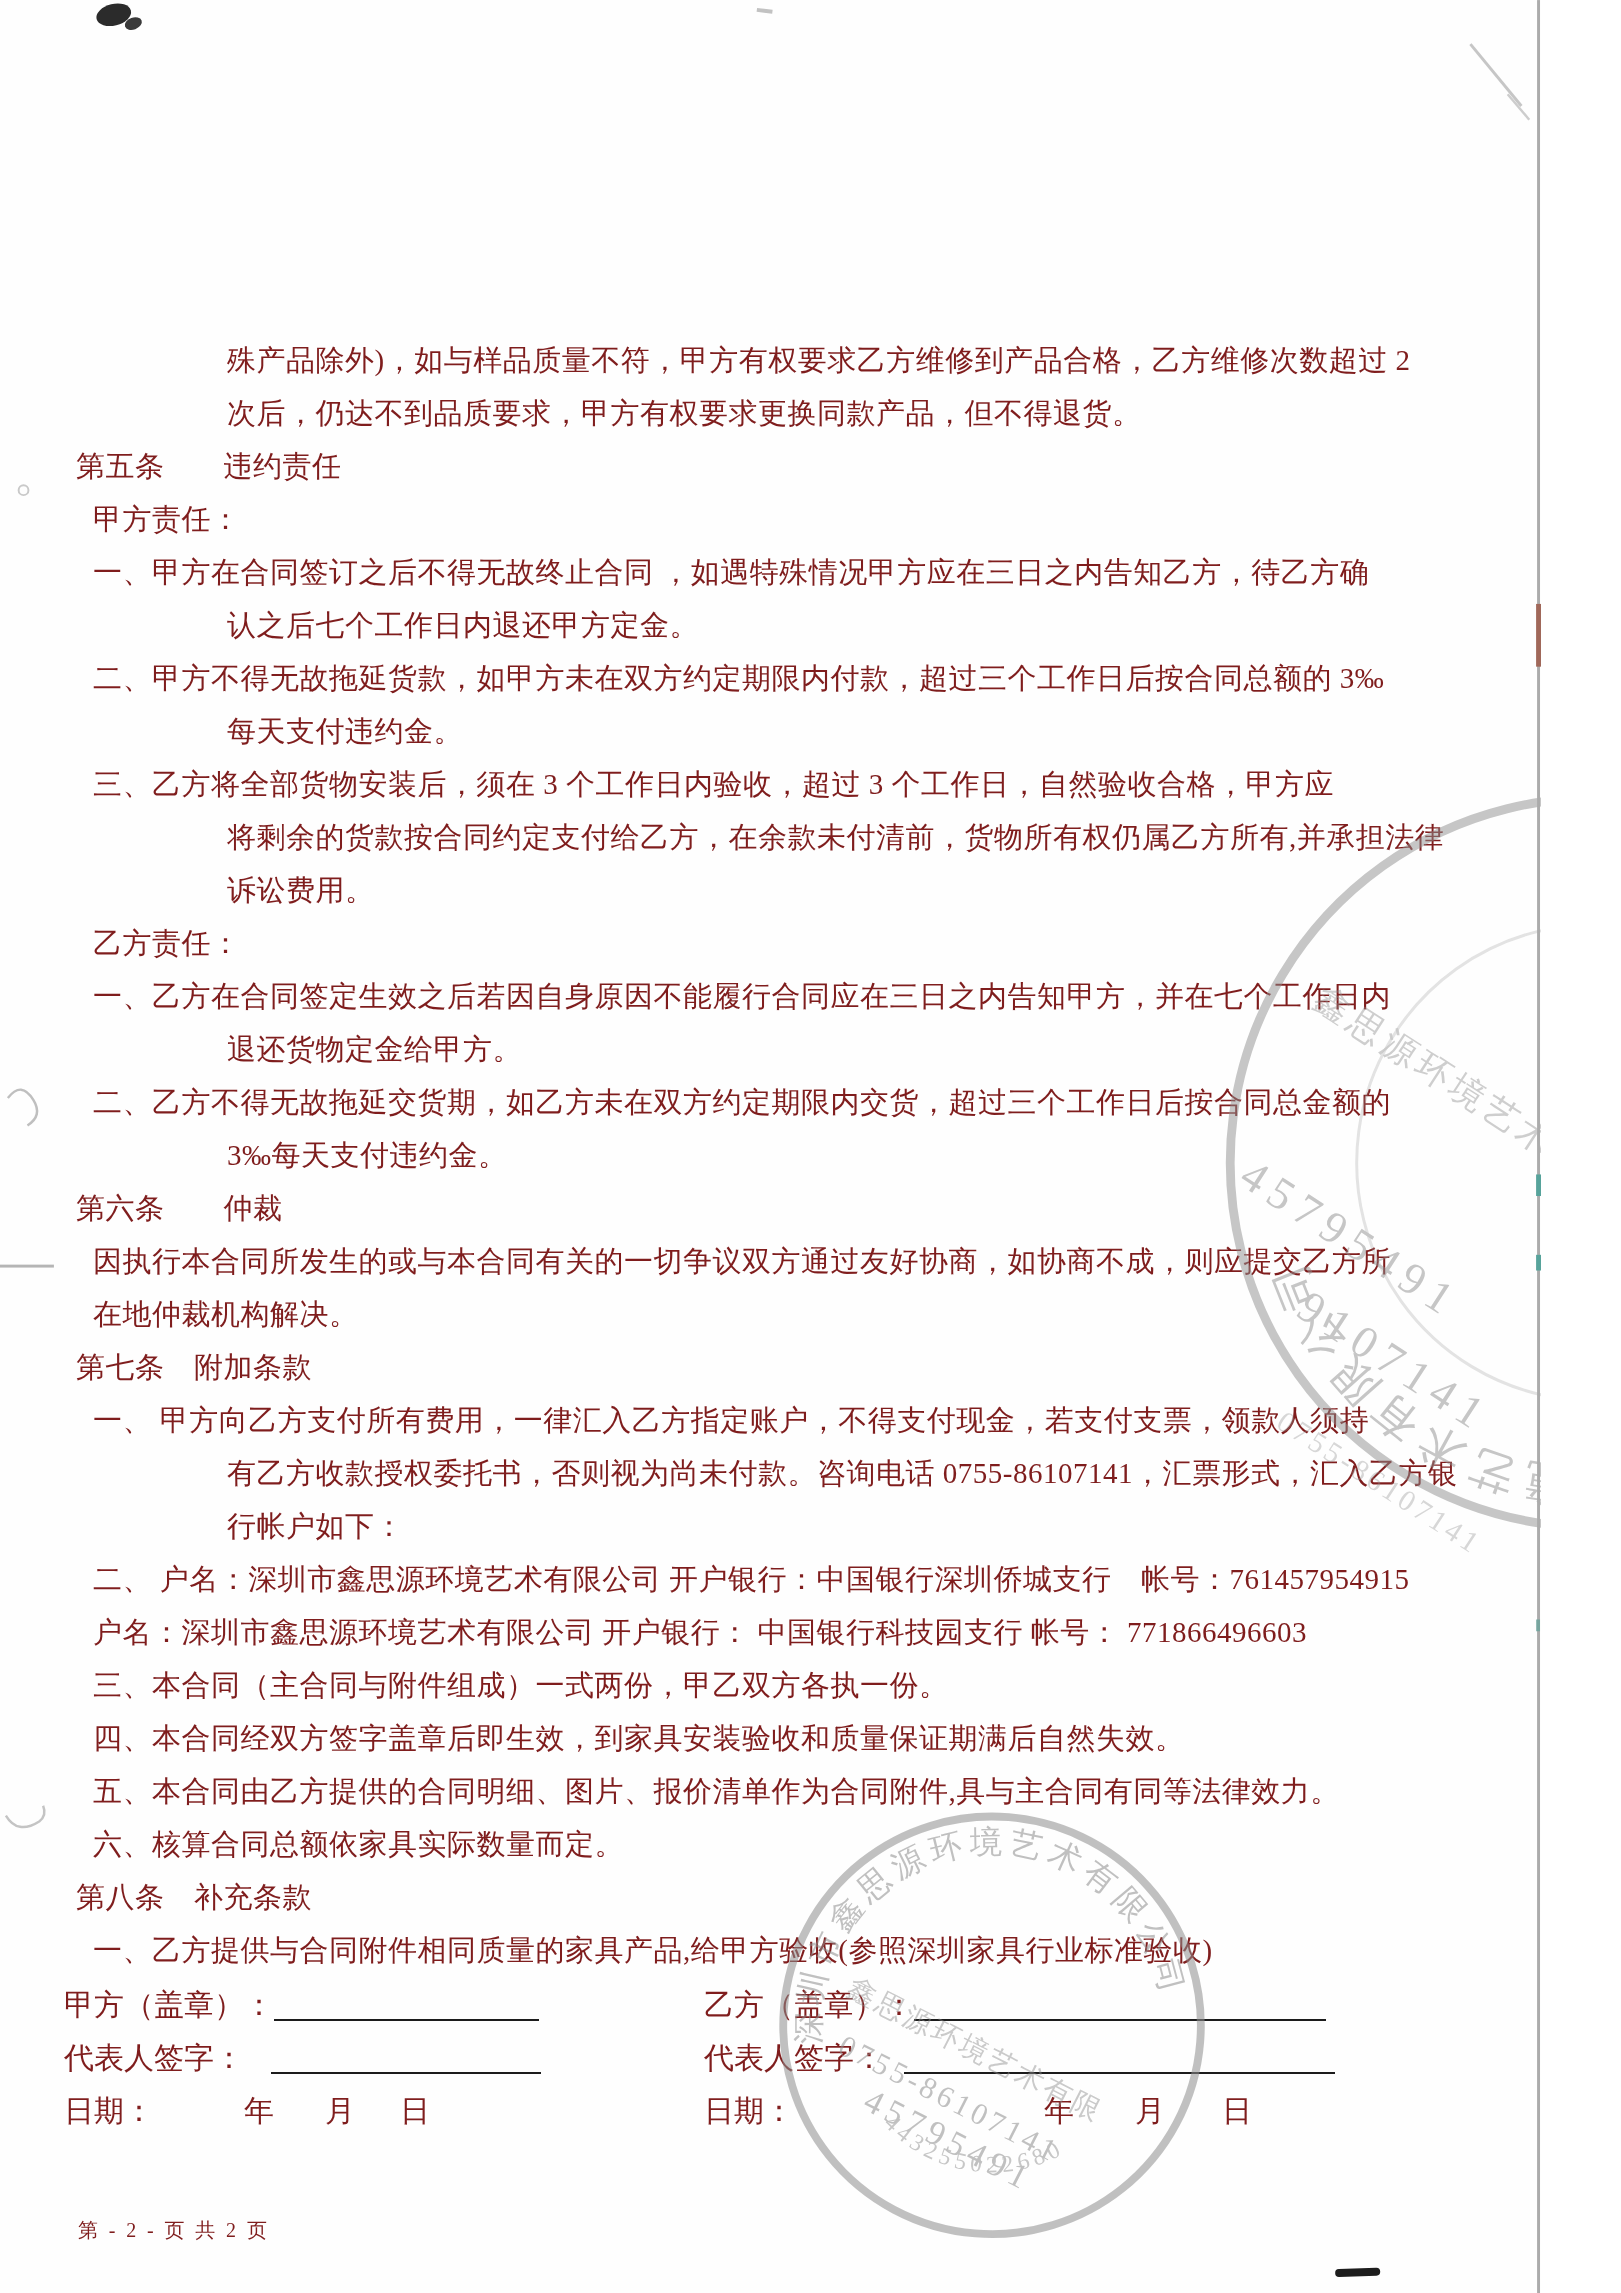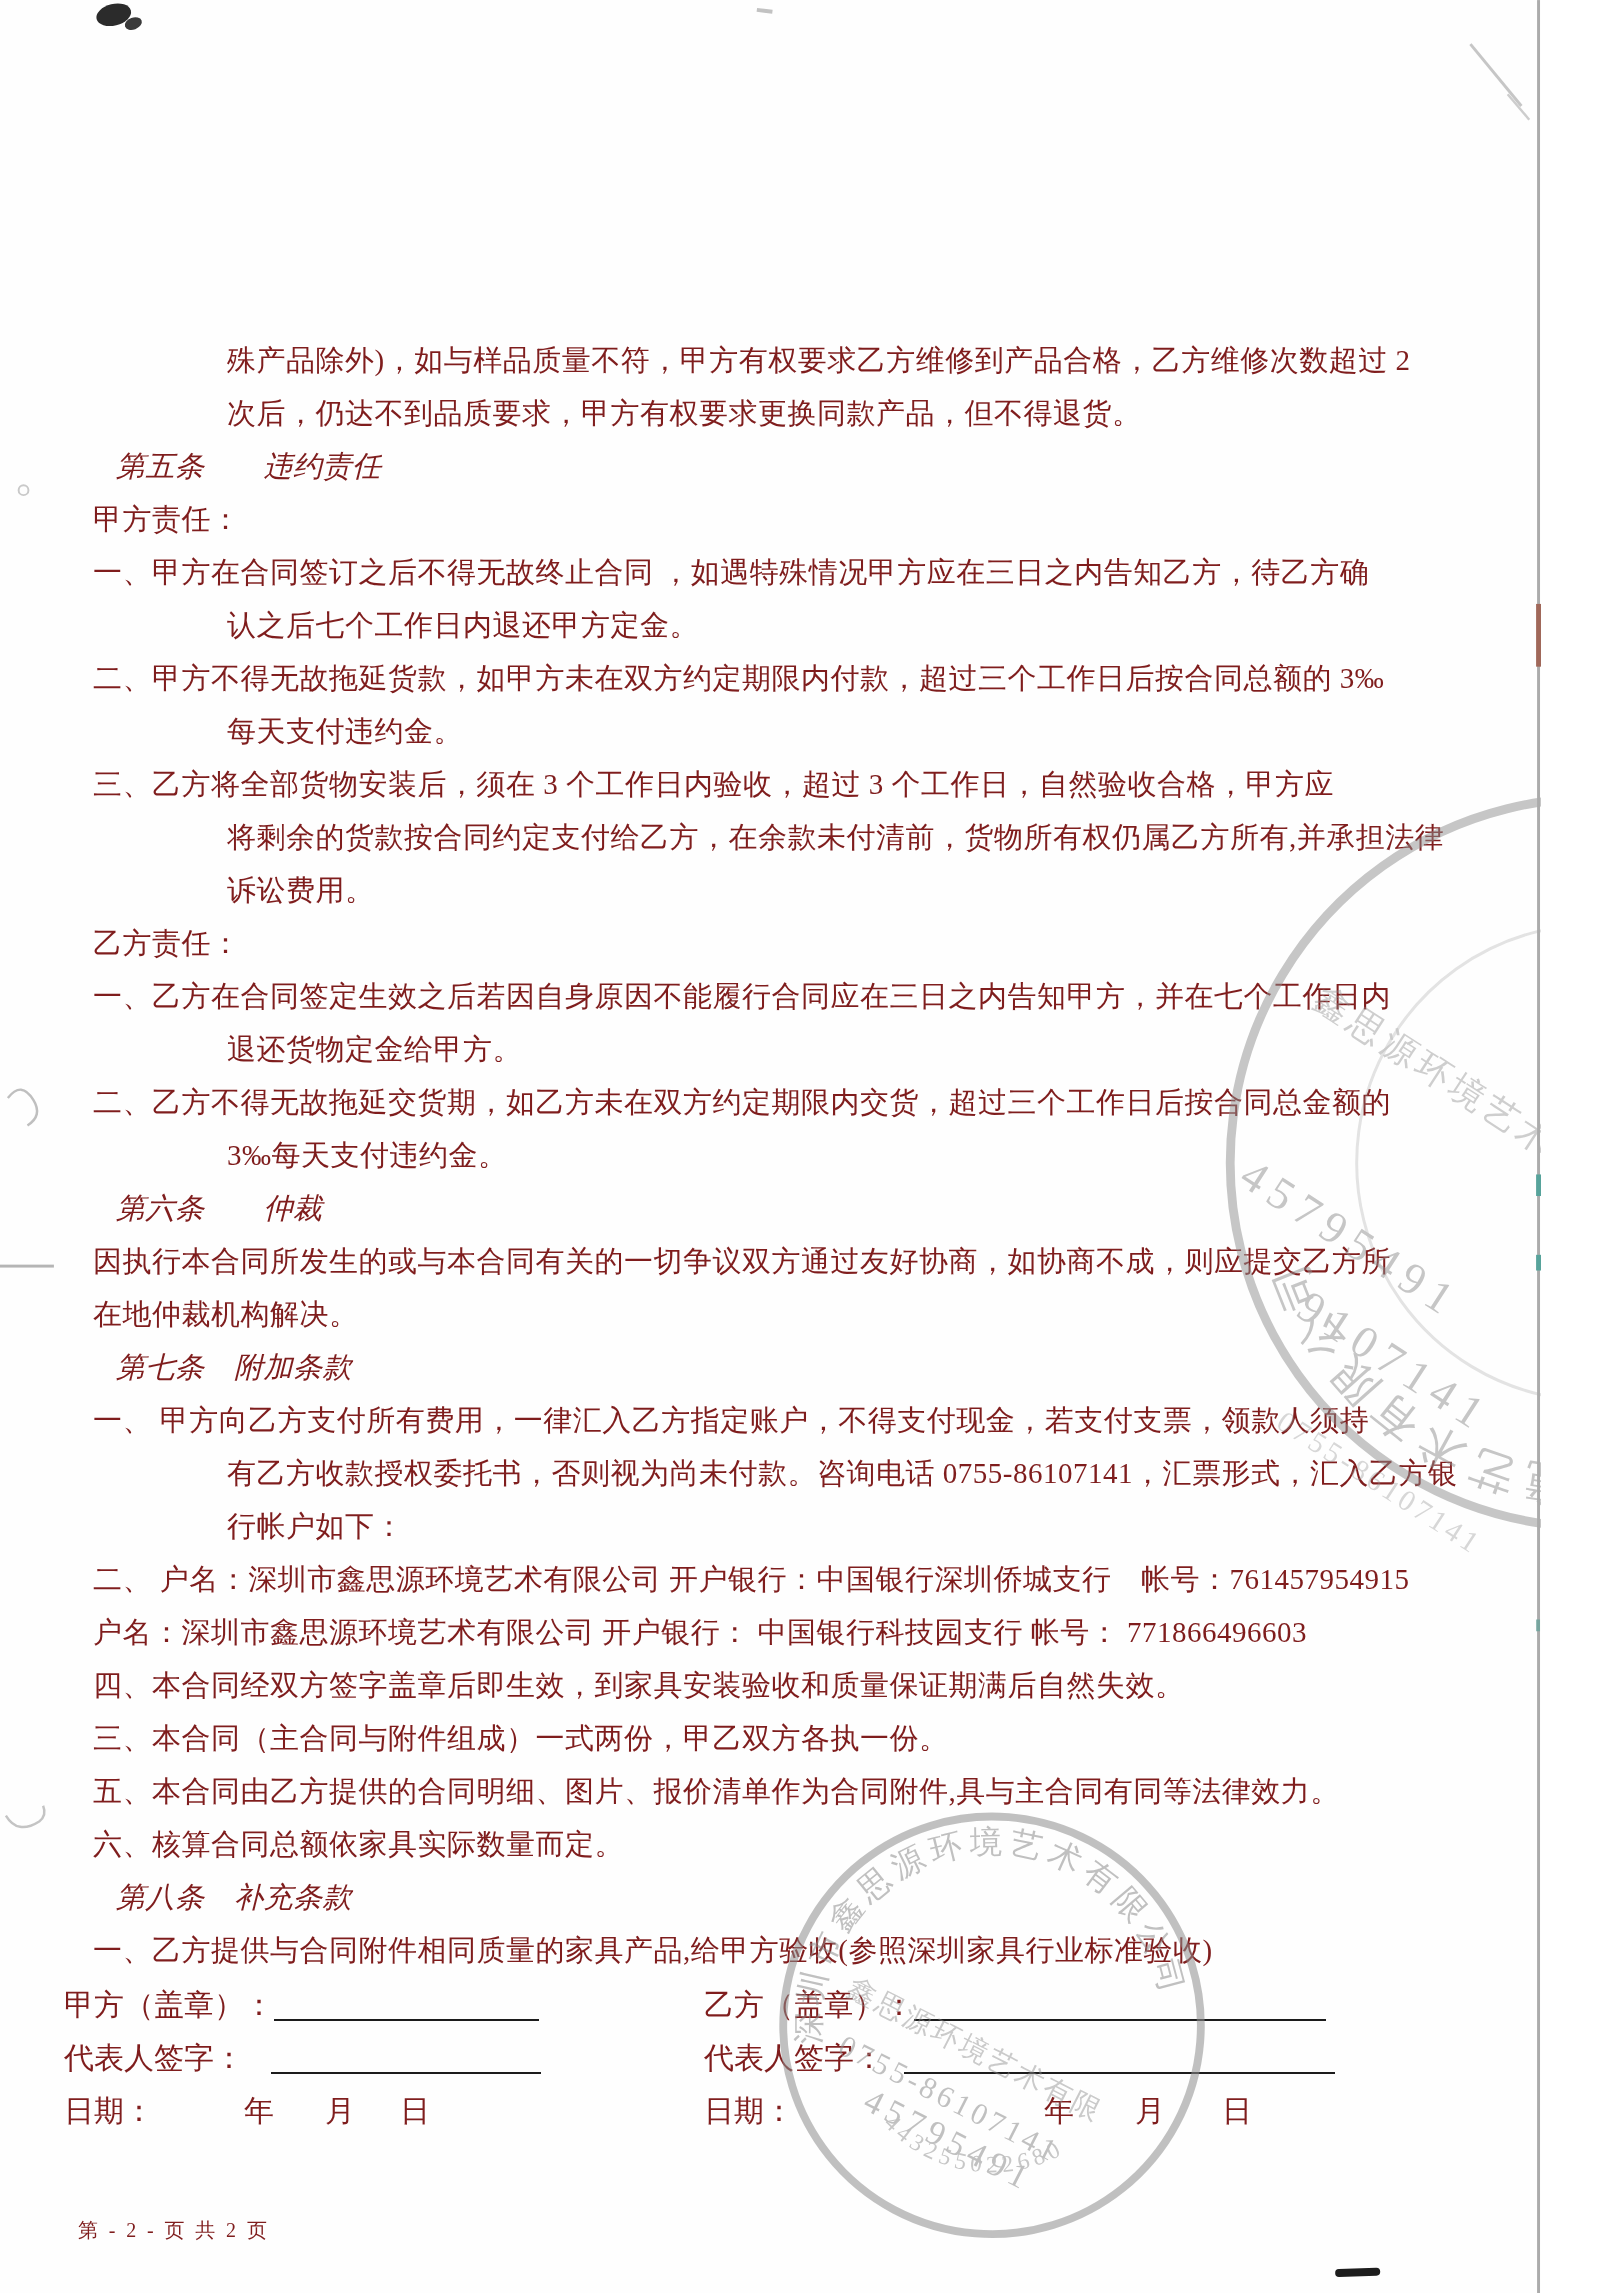--- a/index.html
+++ b/index.html
@@ -12,21 +12,21 @@
     color:#7f1d1d;
   }
   .paper{
     position:absolute;left:0;top:0;width:1541px;height:2294px;
     overflow:hidden;
   }
   .lines{
     position:absolute;left:0;top:334px;right:69px;
   }
   .ln{white-space:nowrap;line-height:53px;font-size:29px;letter-spacing:0.5px;}
-  .ln-a{padding-left:116px;font-style:italic;}
+  .ln-a{padding-left:76px;}
   .ln-b{padding-left:93px;}
   .ln-c{padding-left:227px;}
   .sig{position:absolute;left:0;top:1985px;width:1541px;font-size:30px;}
   .sig-row{position:absolute;left:0;width:100%;height:53px;white-space:nowrap;}
   .sig-left{position:absolute;left:64px;top:0;}
   .sig-right{position:absolute;left:704px;top:0;}
   .uline{display:inline-block;border-bottom:2px solid #1c1c1c;height:29px;vertical-align:-5.9px;}
   .sp{display:inline-block;}
   .footer{
     position:absolute;left:78px;top:2217px;
@@ -61,22 +61,22 @@
         <div class="ln ln-c">3‰每天支付违约金。</div>
         <div class="ln ln-a">第六条　　仲裁</div>
         <div class="ln ln-b">因执行本合同所发生的或与本合同有关的一切争议双方通过友好协商，如协商不成，则应提交乙方所</div>
         <div class="ln ln-b">在地仲裁机构解决。</div>
         <div class="ln ln-a">第七条　附加条款</div>
         <div class="ln ln-b">一、 甲方向乙方支付所有费用，一律汇入乙方指定账户，不得支付现金，若支付支票，领款人须持</div>
         <div class="ln ln-c">有乙方收款授权委托书，否则视为尚未付款。咨询电话 0755-86107141，汇票形式，汇入乙方银</div>
         <div class="ln ln-c">行帐户如下：</div>
         <div class="ln ln-b">二、 户名：深圳市鑫思源环境艺术有限公司  开户银行：中国银行深圳侨城支行　帐号：761457954915</div>
         <div class="ln ln-b">户名：深圳市鑫思源环境艺术有限公司  开户银行： 中国银行科技园支行  帐号： 771866496603</div>
+        <div class="ln ln-b">三、本合同（主合同与附件组成）一式两份，甲乙双方各执一份。</div>
         <div class="ln ln-b">四、本合同经双方签字盖章后即生效，到家具安装验收和质量保证期满后自然失效。</div>
-        <div class="ln ln-b">三、本合同（主合同与附件组成）一式两份，甲乙双方各执一份。</div>
         <div class="ln ln-b">五、本合同由乙方提供的合同明细、图片、报价清单作为合同附件,具与主合同有同等法律效力。</div>
         <div class="ln ln-b">六、核算合同总额依家具实际数量而定。</div>
         <div class="ln ln-a">第八条　补充条款</div>
         <div class="ln ln-b">一、乙方提供与合同附件相同质量的家具产品,给甲方验收(参照深圳家具行业标准验收)</div>
       </div>
 
     <div class="sig">
       <div class="sig-row" style="top:0;">
         <span class="sig-left">
           <span>甲方（盖章）：</span><span class="uline" style="width:265px;"></span>

